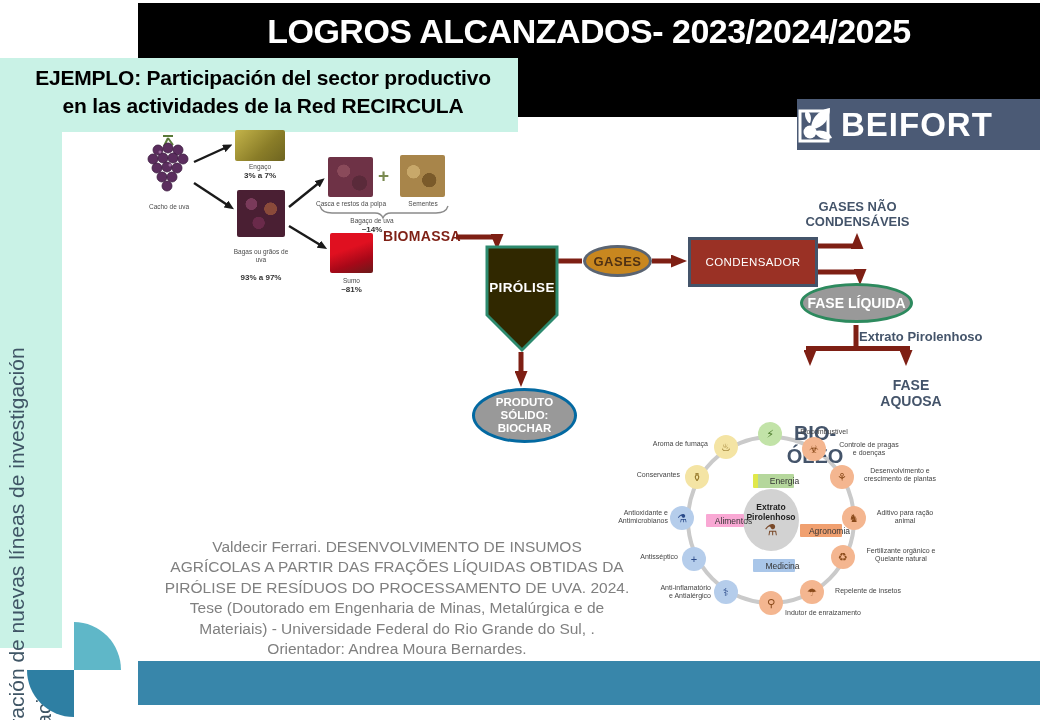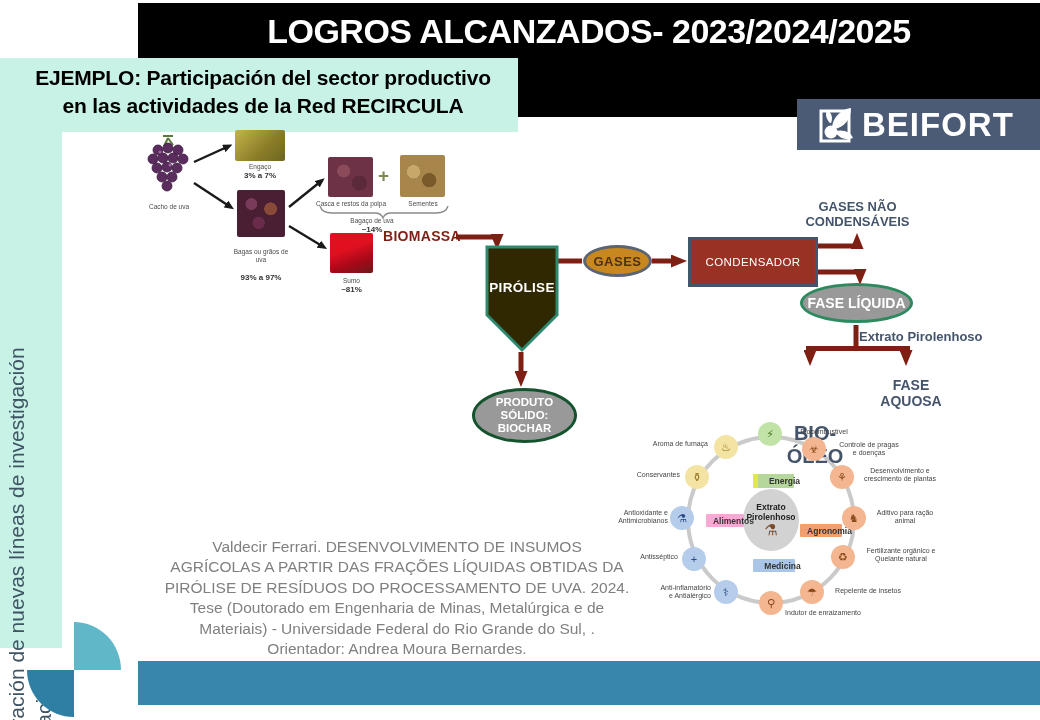--- a/index.html
+++ b/index.html
@@ -13,21 +13,21 @@
   .banner-title{position:absolute;left:0;top:9px;width:100%;text-align:center;
     color:#ffffff;font-size:34px;font-weight:700;letter-spacing:-0.5px;}
 
   
   .ejemplo{left:0;top:58px;width:518px;height:74px;background:#c9f2e6;
     color:#000;font-size:21px;font-weight:700;padding:6px 0 0 8px;box-sizing:border-box;
     line-height:1.35;letter-spacing:-0.2px;}
 
   
   .beifort{left:797px;top:99px;width:243px;height:51px;background:#4b5a75;
-    display:flex;align-items:center;justify-content:flex-start;padding-left:21px;box-sizing:border-box;}
+    display:flex;align-items:center;justify-content:flex-start;padding-left:0;box-sizing:border-box;}
   .beifort-name{color:#fff;font-size:33px;font-weight:700;letter-spacing:1px;margin-left:6px;}
 
   
   .sidebar{left:0;top:132px;width:62px;height:516px;background:#c9f2e6;}
   .sidebar-text{position:absolute;left:-224px;top:362px;width:510px;height:56px;
     transform:rotate(-90deg);color:#3f5565;font-size:21px;line-height:1.3;text-align:left;}
 
   
   .q-light{left:74px;top:622px;width:47px;height:48px;background:#5fb7c8;border-radius:0 100% 0 0;}
   .q-dark{left:27px;top:670px;width:47px;height:47px;background:#2e7fa3;border-radius:0 0 0 100%;}
@@ -41,21 +41,21 @@
   
   .gimg{position:absolute;border-radius:2px;}
   .glabel{position:absolute;color:#4a4a4a;font-size:6.5px;line-height:1.25;text-align:center;}
   .gpct{font-size:8px;color:#333;font-weight:600;}
   .biomassa{left:383px;top:228px;width:75px;color:#7e1f14;font-weight:700;font-size:14px;letter-spacing:0.3px;}
 
   
   .shape-label{display:flex;align-items:center;justify-content:center;text-align:center;
     box-sizing:border-box;}
   .ellipse{border-radius:50%;}
-  .produto{left:472px;top:388px;width:105px;height:55px;background:#999999;border:3px solid #14532d;
+  .produto{left:472px;top:388px;width:105px;height:55px;background:#999999;border:3px solid #0369a1;
     color:#fff;font-weight:700;font-size:11.5px;line-height:1.15;}
   .gases{left:583px;top:245px;width:69px;height:32px;background:#c8871f;border:3px solid #5a6472;
     color:#4f3114;font-weight:700;font-size:13px;letter-spacing:0.5px;}
   .condensador{left:688px;top:237px;width:130px;height:50px;background:#9a3125;border:3px solid #44546a;
     color:#fff;font-size:11.5px;letter-spacing:0.4px;}
   .fase-liquida{left:800px;top:283px;width:113px;height:40px;background:#999999;border:3.5px solid #2d8a5e;
     color:#fff;font-weight:700;font-size:14px;}
   .shield-text{left:487px;top:280px;width:70px;text-align:center;color:#fff;font-weight:700;
     font-size:13.5px;letter-spacing:0.3px;}
   .slate-label{color:#44546a;font-weight:700;font-size:13px;line-height:1.15;text-align:center;}
@@ -65,21 +65,21 @@
     align-items:center;justify-content:center;font-size:11px;}
   .cyc-green{background:#c2e3a8;color:#4a7a2a;}
   .cyc-orange{background:#f4b690;color:#8a4a1a;}
   .cyc-blue{background:#b5cdeb;color:#2a4a8a;}
   .cyc-yellow{background:#f4e4a4;color:#8a6a1a;}
   .cyc-label{position:absolute;font-size:7px;color:#444;line-height:1.2;}
   .cyc-center{left:743px;top:489px;width:56px;height:62px;border-radius:50%;background:#d2d2d2;
     display:flex;flex-direction:column;align-items:center;justify-content:center;}
   .cyc-center-text{font-size:8.5px;font-weight:700;color:#222;text-align:center;line-height:1.15;}
   .cyc-flask{font-size:15px;color:#7a4a2a;line-height:1;}
-  .chip{position:absolute;font-size:8.5px;font-weight:700;color:#333;display:flex;
+  .chip{position:absolute;font-size:8.5px;font-weight:400;color:#333;display:flex;
     align-items:center;justify-content:center;box-sizing:border-box;border-radius:1px;padding-left:17px;}
 </style>
 </head>
 <body>
 
 <div class="slide">
 
   <div class="abs banner">
     <div class="banner-title">LOGROS ALCANZADOS- 2023/2024/2025</div>
   </div>

